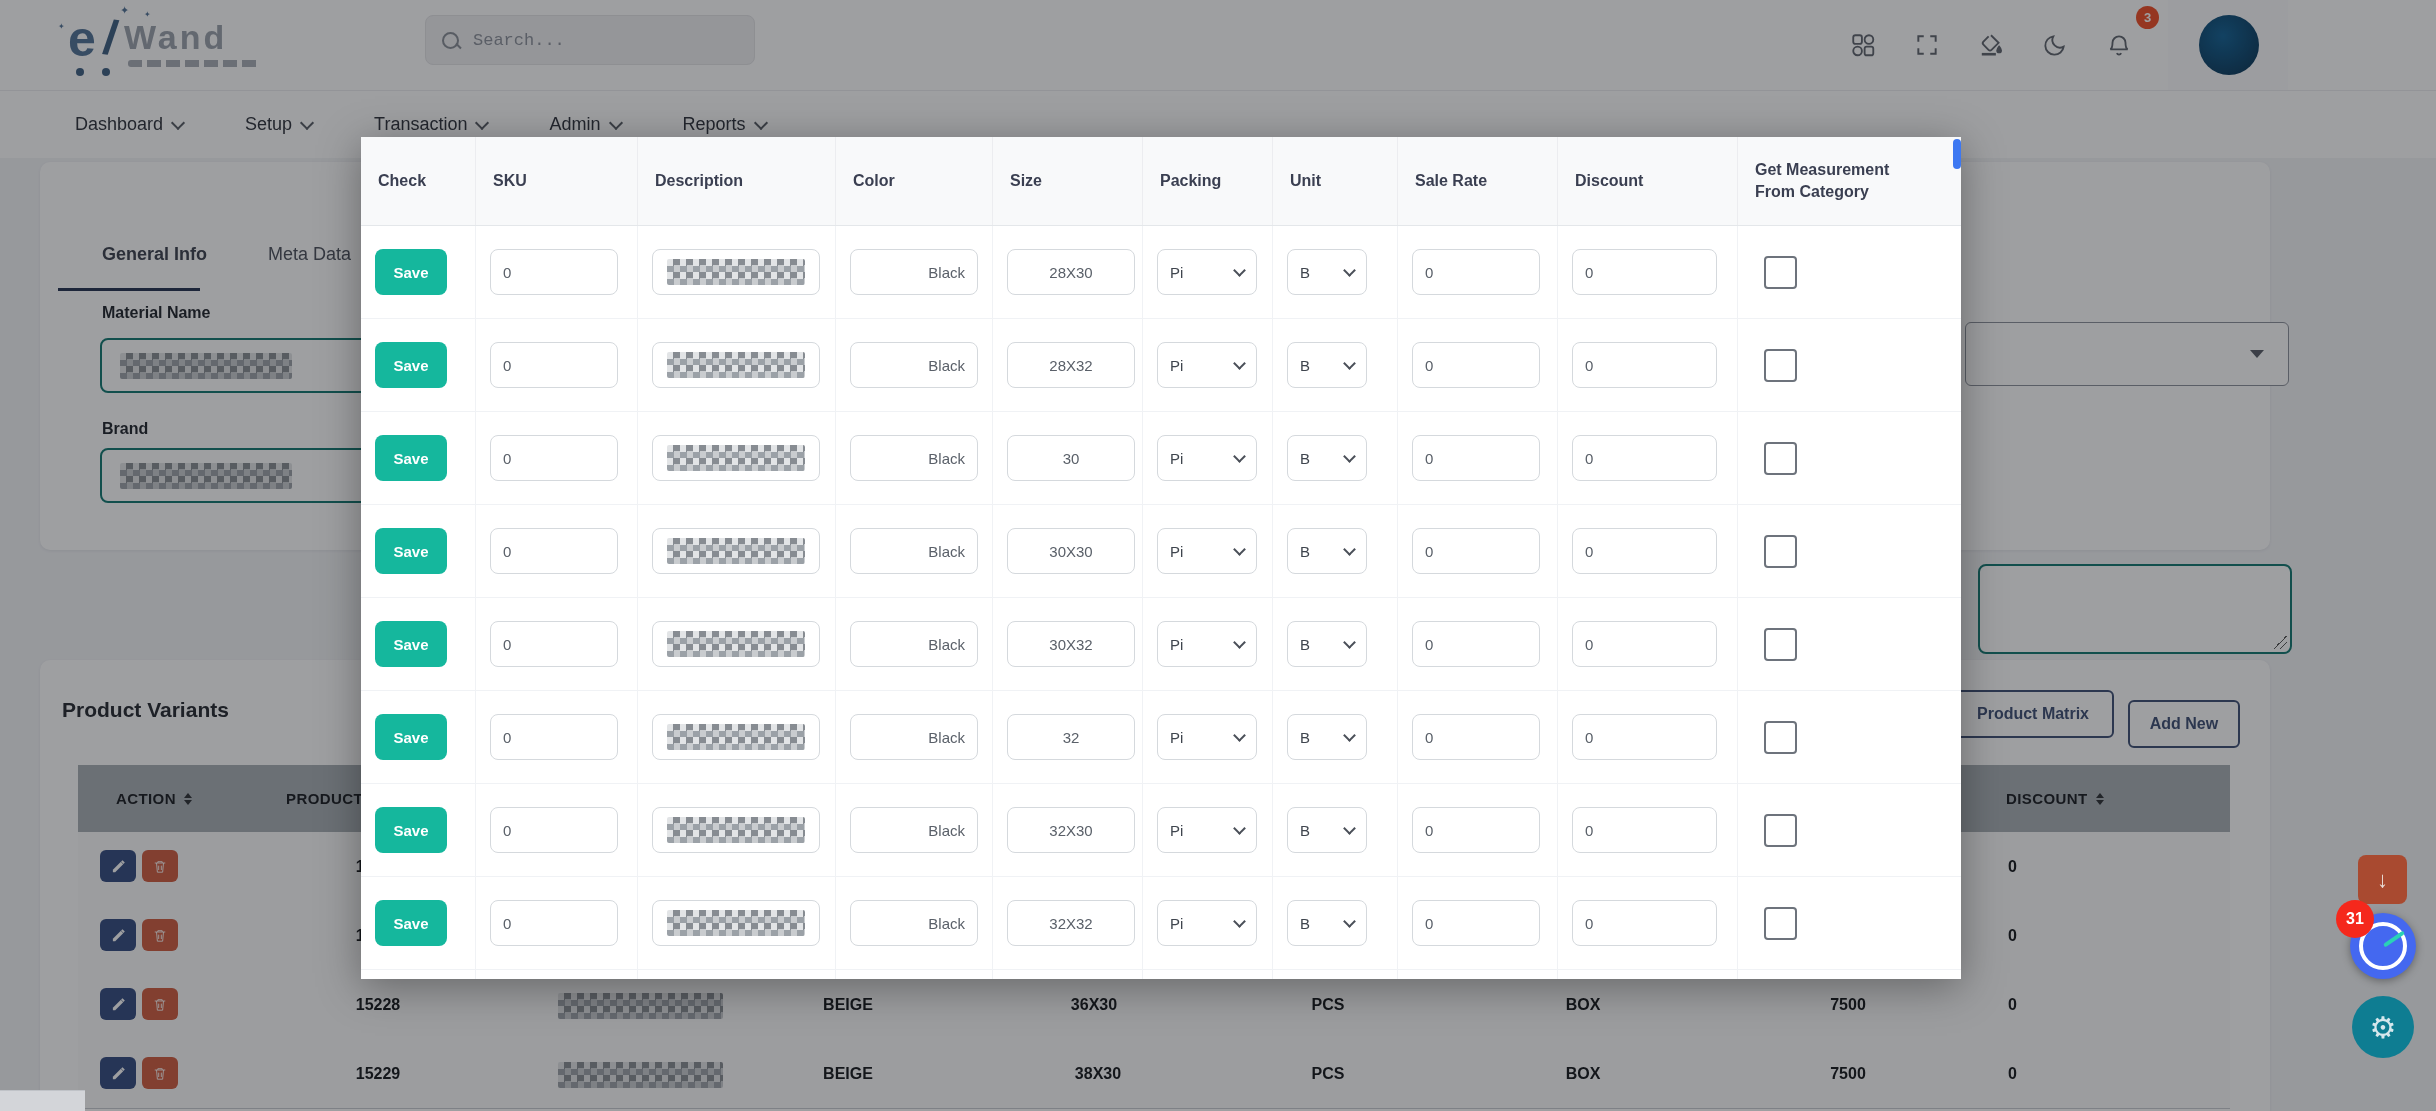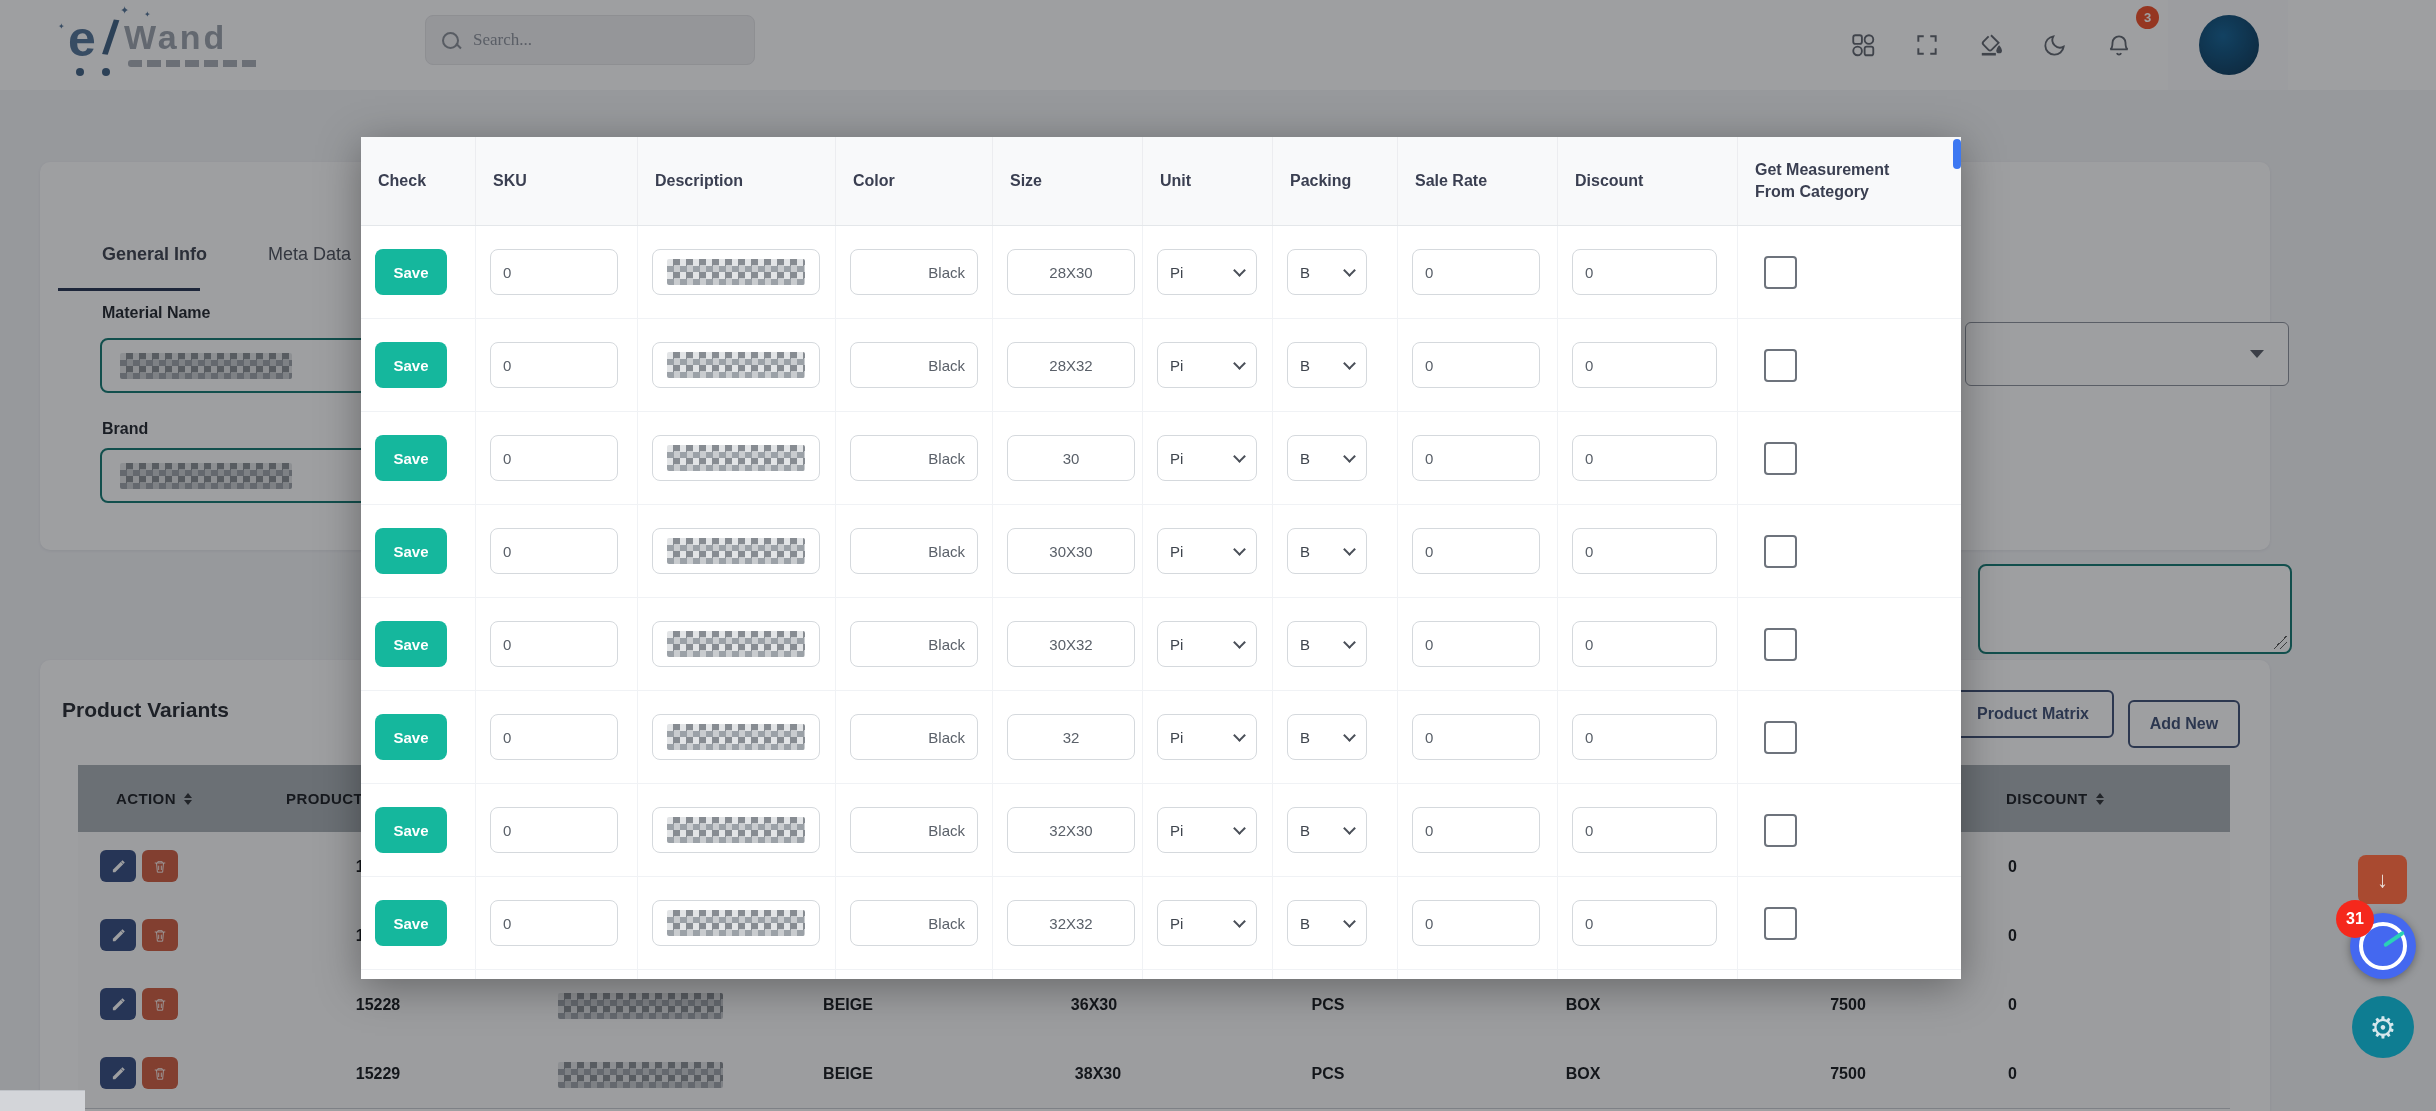--- a/index.html
+++ b/index.html
@@ -17,21 +17,21 @@
   .logo-slash{position:absolute;left:46px;top:2px;font-size:48px;font-weight:700;color:#3c5d80;transform:rotate(8deg)}
   .logo-wheel{position:absolute;width:8px;height:8px;border-radius:50%;background:#3c5d80}
   .logo-spark{position:absolute;color:#4f7094;font-size:11px}
   .logo-wand{position:absolute;left:66px;top:10px;font-size:34px;color:#9aa1ab;letter-spacing:3px;font-weight:700}
   .logo-tagline{position:absolute;left:70px;top:52px;width:132px;height:7px;border-radius:3px;
     background:repeating-linear-gradient(90deg,#a7adb6 0 14px,transparent 14px 19px);filter:blur(.7px)}
   .search{position:absolute;left:425px;top:15px;width:330px;height:50px;background:#efeff1;
     border:1px solid #e3e3e6;border-radius:8px;display:flex;align-items:center;gap:12px;padding:0 16px;box-sizing:border-box}
   .mag{width:13px;height:13px;border:2px solid #878c95;border-radius:50%;position:relative;flex:0 0 auto}
   .mag::after{content:"";position:absolute;left:11px;top:11px;width:7px;height:2px;background:#878c95;transform:rotate(45deg)}
-  .search input{border:none;background:transparent;outline:none;font-size:17px;color:#5a5f68;width:240px;font-family:Liberation Serif, serif}
+  .search input{border:none;background:transparent;outline:none;font-size:17px;color:#5a5f68;width:240px;font-family:Liberation Mono, monospace}
   .search input::placeholder{color:#8b909a}
   .tb-icons{position:absolute;left:1850px;top:0;height:90px;display:flex;align-items:center;gap:38px}
   .tb-ic{width:26px;height:26px;position:relative}
   .badge3{position:absolute;left:2136px;top:6px;min-width:23px;height:23px;border-radius:12px;background:#f04b23;
     color:#fff;font-size:13px;font-weight:700;display:flex;align-items:center;justify-content:center}
   .avatar{position:absolute;left:2199px;top:15px;width:60px;height:60px;border-radius:50%;
     background:radial-gradient(circle at 40% 35%,#0f5f93,#083a5e 75%)}
 
   
   .navbar{position:absolute;left:0;top:90px;width:2436px;height:68px;background:#ffffff;
@@ -175,20 +175,42 @@
         <svg width="26" height="26" viewBox="0 0 24 24" fill="none" stroke="#5d626c" stroke-width="1.7">
           <path d="M18 10a6 6 0 1 0-12 0c0 5-2 6-2 6h16s-2-1-2-6"></path>
             <path d="M10 19.5a2.2 2.2 0 0 0 4 0"></path>
           </svg>
       </span>
     </div>
     <span class="badge3">3</span>
     <span class="avatar"></span>
   </div>
 
+  <div class="navbar">
+    <span class="nav-item">
+        <span>Dashboard</span>
+        <i class="chev"></i>
+      </span>
+    <span class="nav-item">
+        <span>Setup</span>
+        <i class="chev"></i>
+      </span>
+    <span class="nav-item">
+        <span>Transaction</span>
+        <i class="chev"></i>
+      </span>
+    <span class="nav-item">
+        <span>Admin</span>
+        <i class="chev"></i>
+      </span>
+    <span class="nav-item">
+        <span>Reports</span>
+        <i class="chev"></i>
+      </span>
+  </div>
 
   <div class="card" id="card-general">
     <span class="tab" style="left:62px;top:82px">General Info</span>
     <span class="tab" style="left:228px;top:82px;color:#4a4f5a;font-weight:500">Meta Data</span>
     <span class="tab-underline"></span>
     <span class="field-label" style="left:62px;top:142px">Material Name</span>
     <div class="teal-input" style="left:60px;top:176px;width:550px;height:55px">
       <div class="mosaic" style="width:172px;margin:13px 0 0 18px"></div>
     </div>
     <span class="field-label" style="left:62px;top:258px">Brand</span>
@@ -306,22 +328,22 @@
 <div id="overlay"></div>
 <div class="h-scrollbar"></div>
 
 <div id="modal">
   <div class="mgrid mhead">
     <div class="mhcell">Check</div>
     <div class="mhcell">SKU</div>
     <div class="mhcell">Description</div>
     <div class="mhcell">Color</div>
     <div class="mhcell">Size</div>
+    <div class="mhcell">Packing</div>
     <div class="mhcell">Unit</div>
-    <div class="mhcell">Packing</div>
     <div class="mhcell">Sale Rate</div>
     <div class="mhcell">Discount</div>
     <div class="mhcell" style="padding-right:36px">Get Measurement From Category</div>
   </div>
 
   <div class="mgrid mrow">
     <div class="mc">
         <button class="save">Save</button>
       </div>
     <div class="mc">

